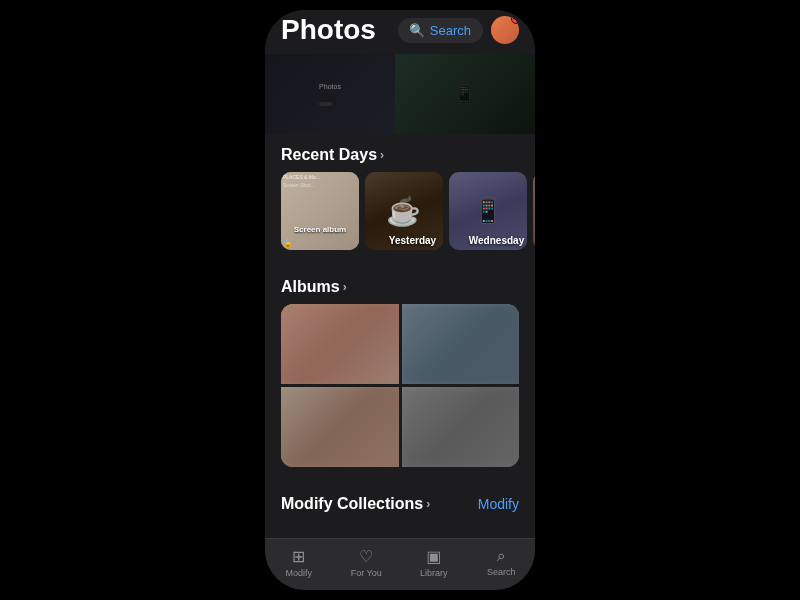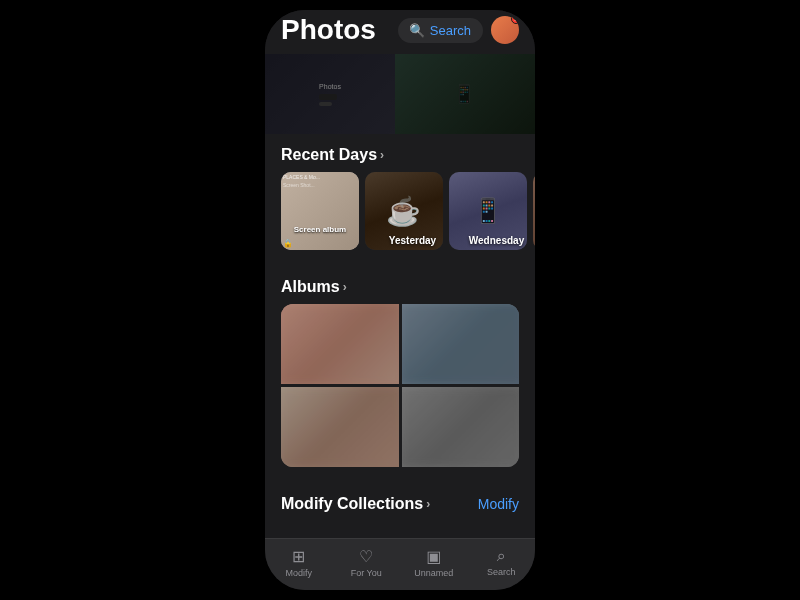--- a/index.html
+++ b/index.html
@@ -403,21 +403,21 @@
     <div class="tab-item">
       <span class="tab-icon" style="font-size:16px; color:#8e8e93;">⊞</span>
       <span class="tab-label">Modify</span>
     </div>
     <div class="tab-item">
       <span class="tab-icon" style="font-size:16px; color:#8e8e93;">♡</span>
       <span class="tab-label">For You</span>
     </div>
     <div class="tab-item">
       <span class="tab-icon" style="font-size:16px; color:#8e8e93;">▣</span>
-      <span class="tab-label">Unnamed</span>
+      <span class="tab-label">Library</span>
     </div>
     <div class="tab-item">
       <span class="tab-icon" style="font-size:16px; color:#8e8e93;">⌕</span>
       <span class="tab-label">Search</span>
     </div>
   </div>
 
 </div>
 
 </body></html>

